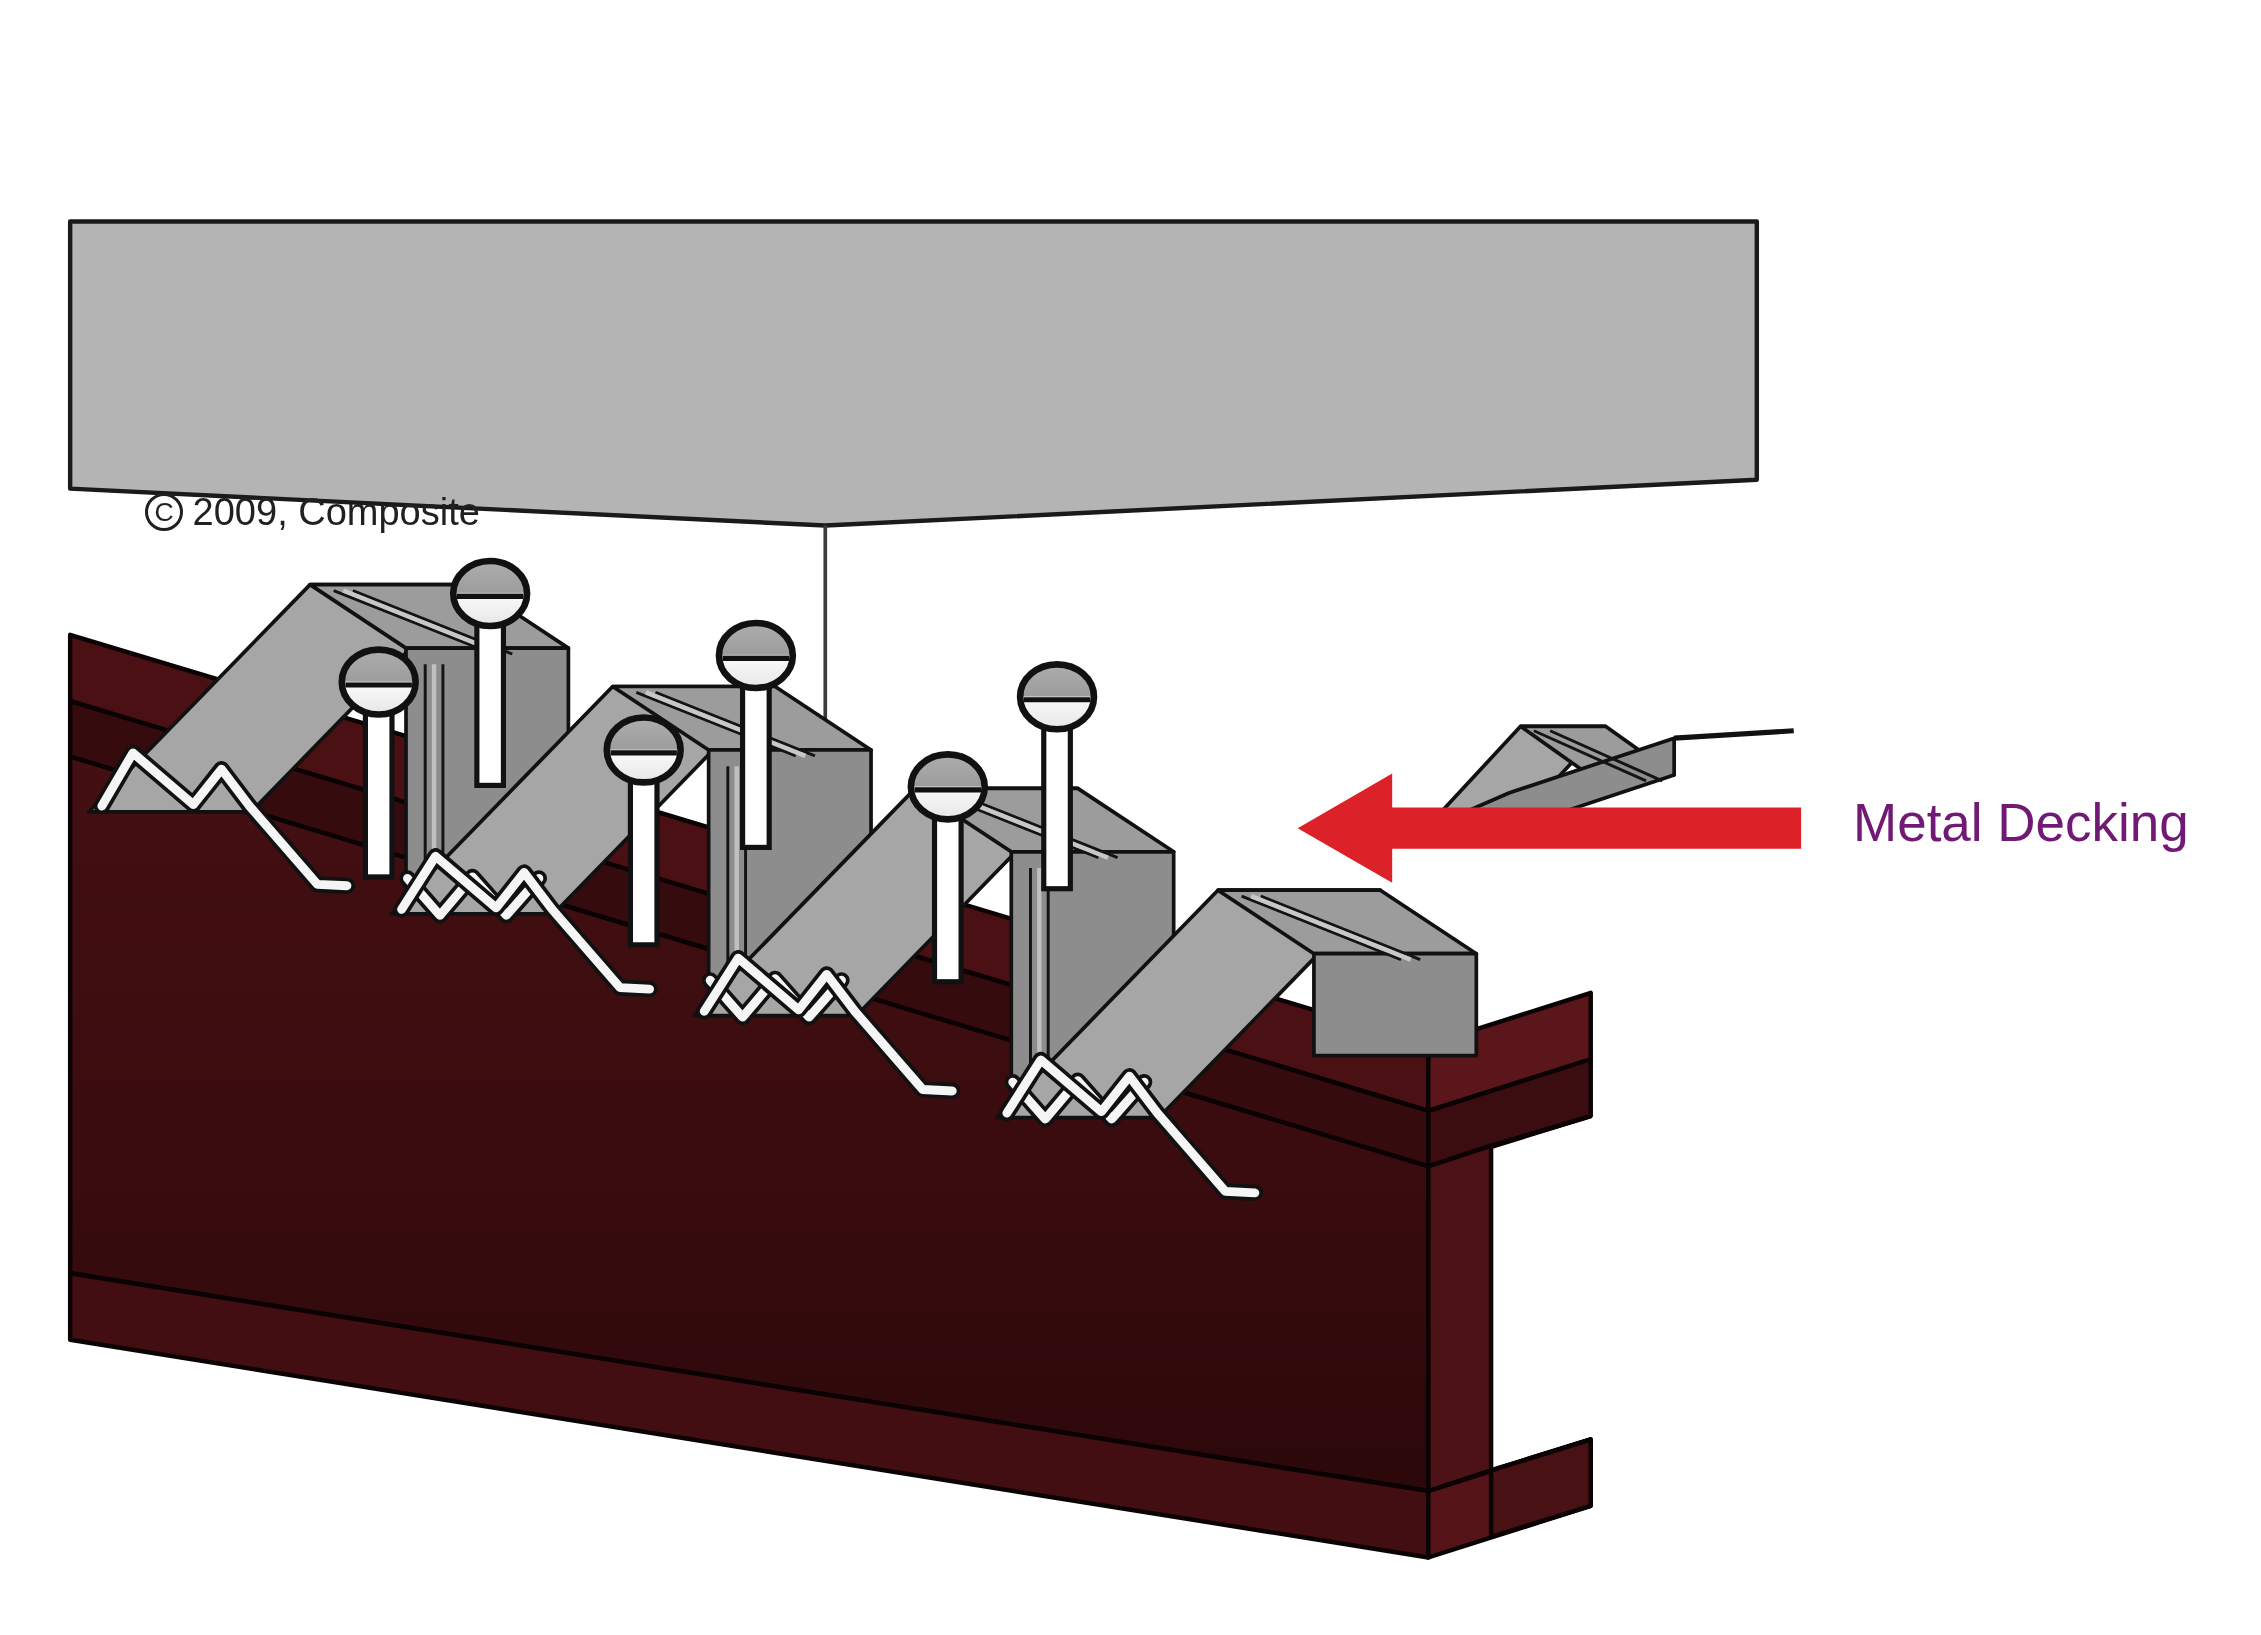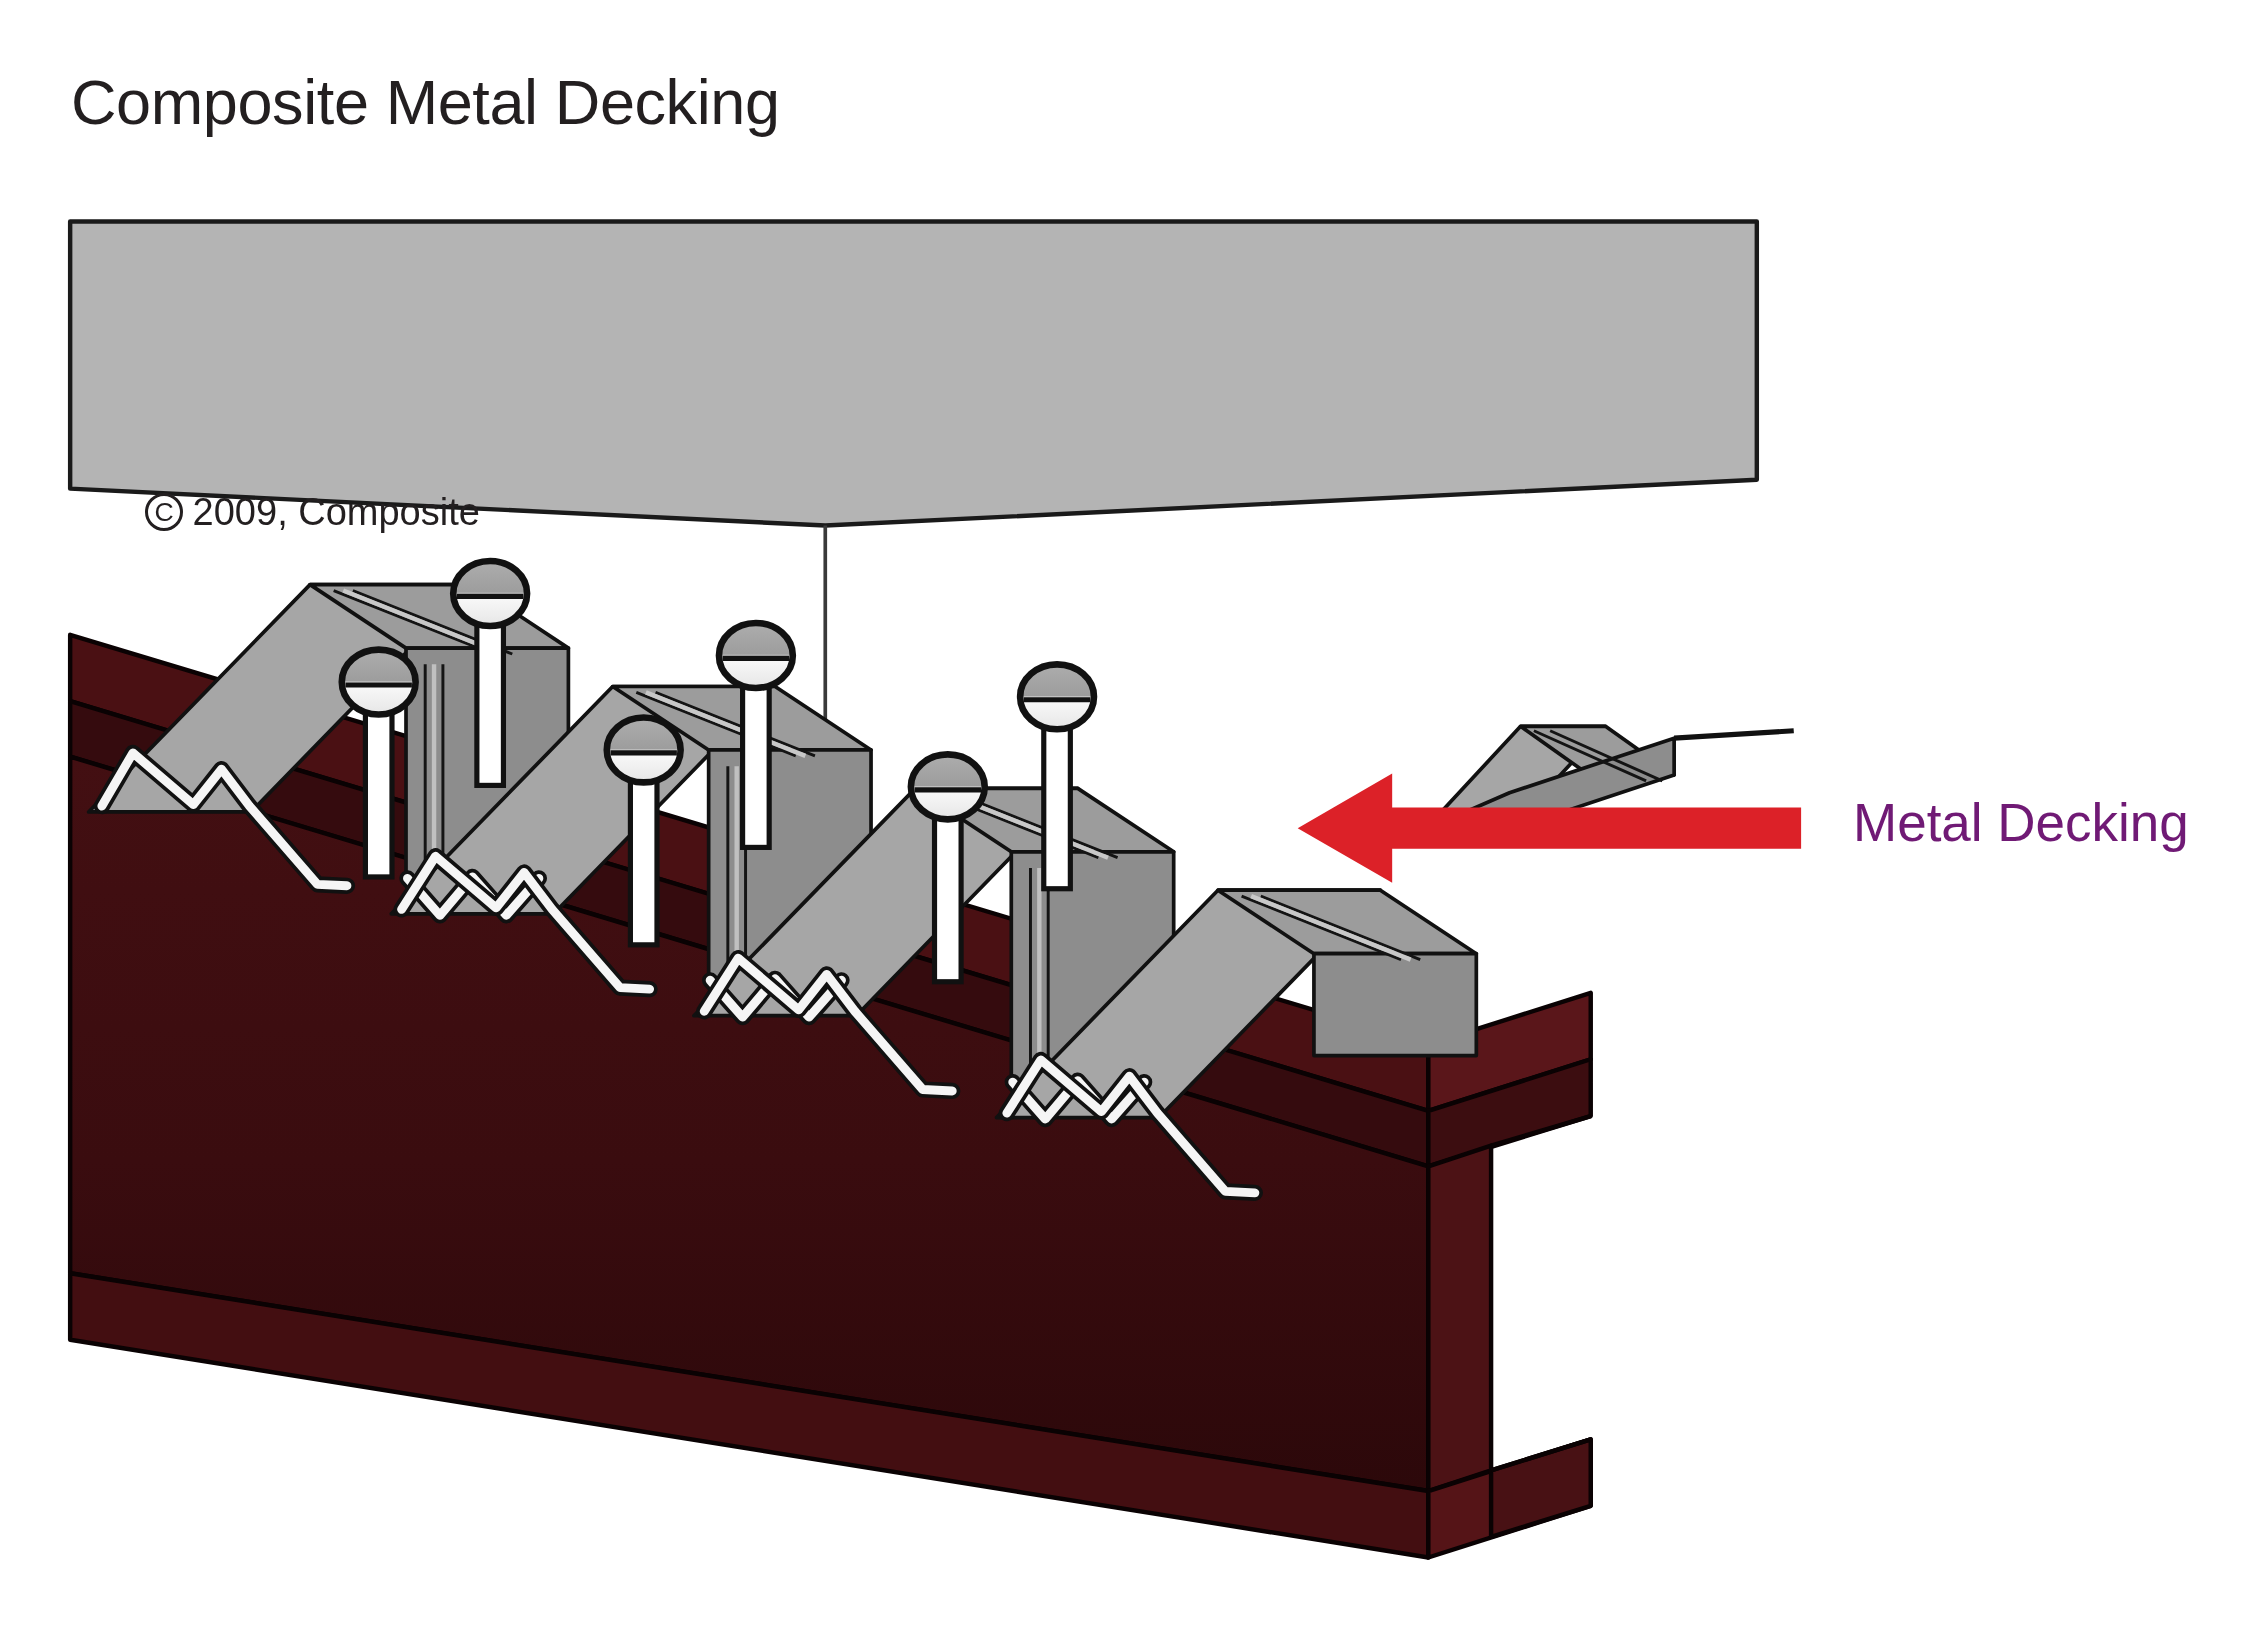--- a/index.html
+++ b/index.html
@@ -267,21 +267,20 @@
         <ellipse cx="1432" cy="944" rx="50" ry="44" fill="url(#studHead)" stroke="#111111" stroke-width="9"></ellipse>
         <path d="M 1387,948 L 1477,948" stroke="#111111" stroke-width="7"></path>
       </g>
     </g>
 
     <g>
       <path d="M 2440,1094 L 1886,1094 L 1886,1048 L 1758,1122 L 1886,1196 L 1886,1150 L 2440,1150 Z" fill="#DC2128"></path>
     </g>
   </svg>
 
-  <div id="title">Composite Metal Decking</div>
 
   <div id="copyright">
     <span class="csym">C</span>
     <span>2009, Composite</span>
   </div>
 
   <div id="callout-label">Metal Decking</div>
 
 </div>
 

